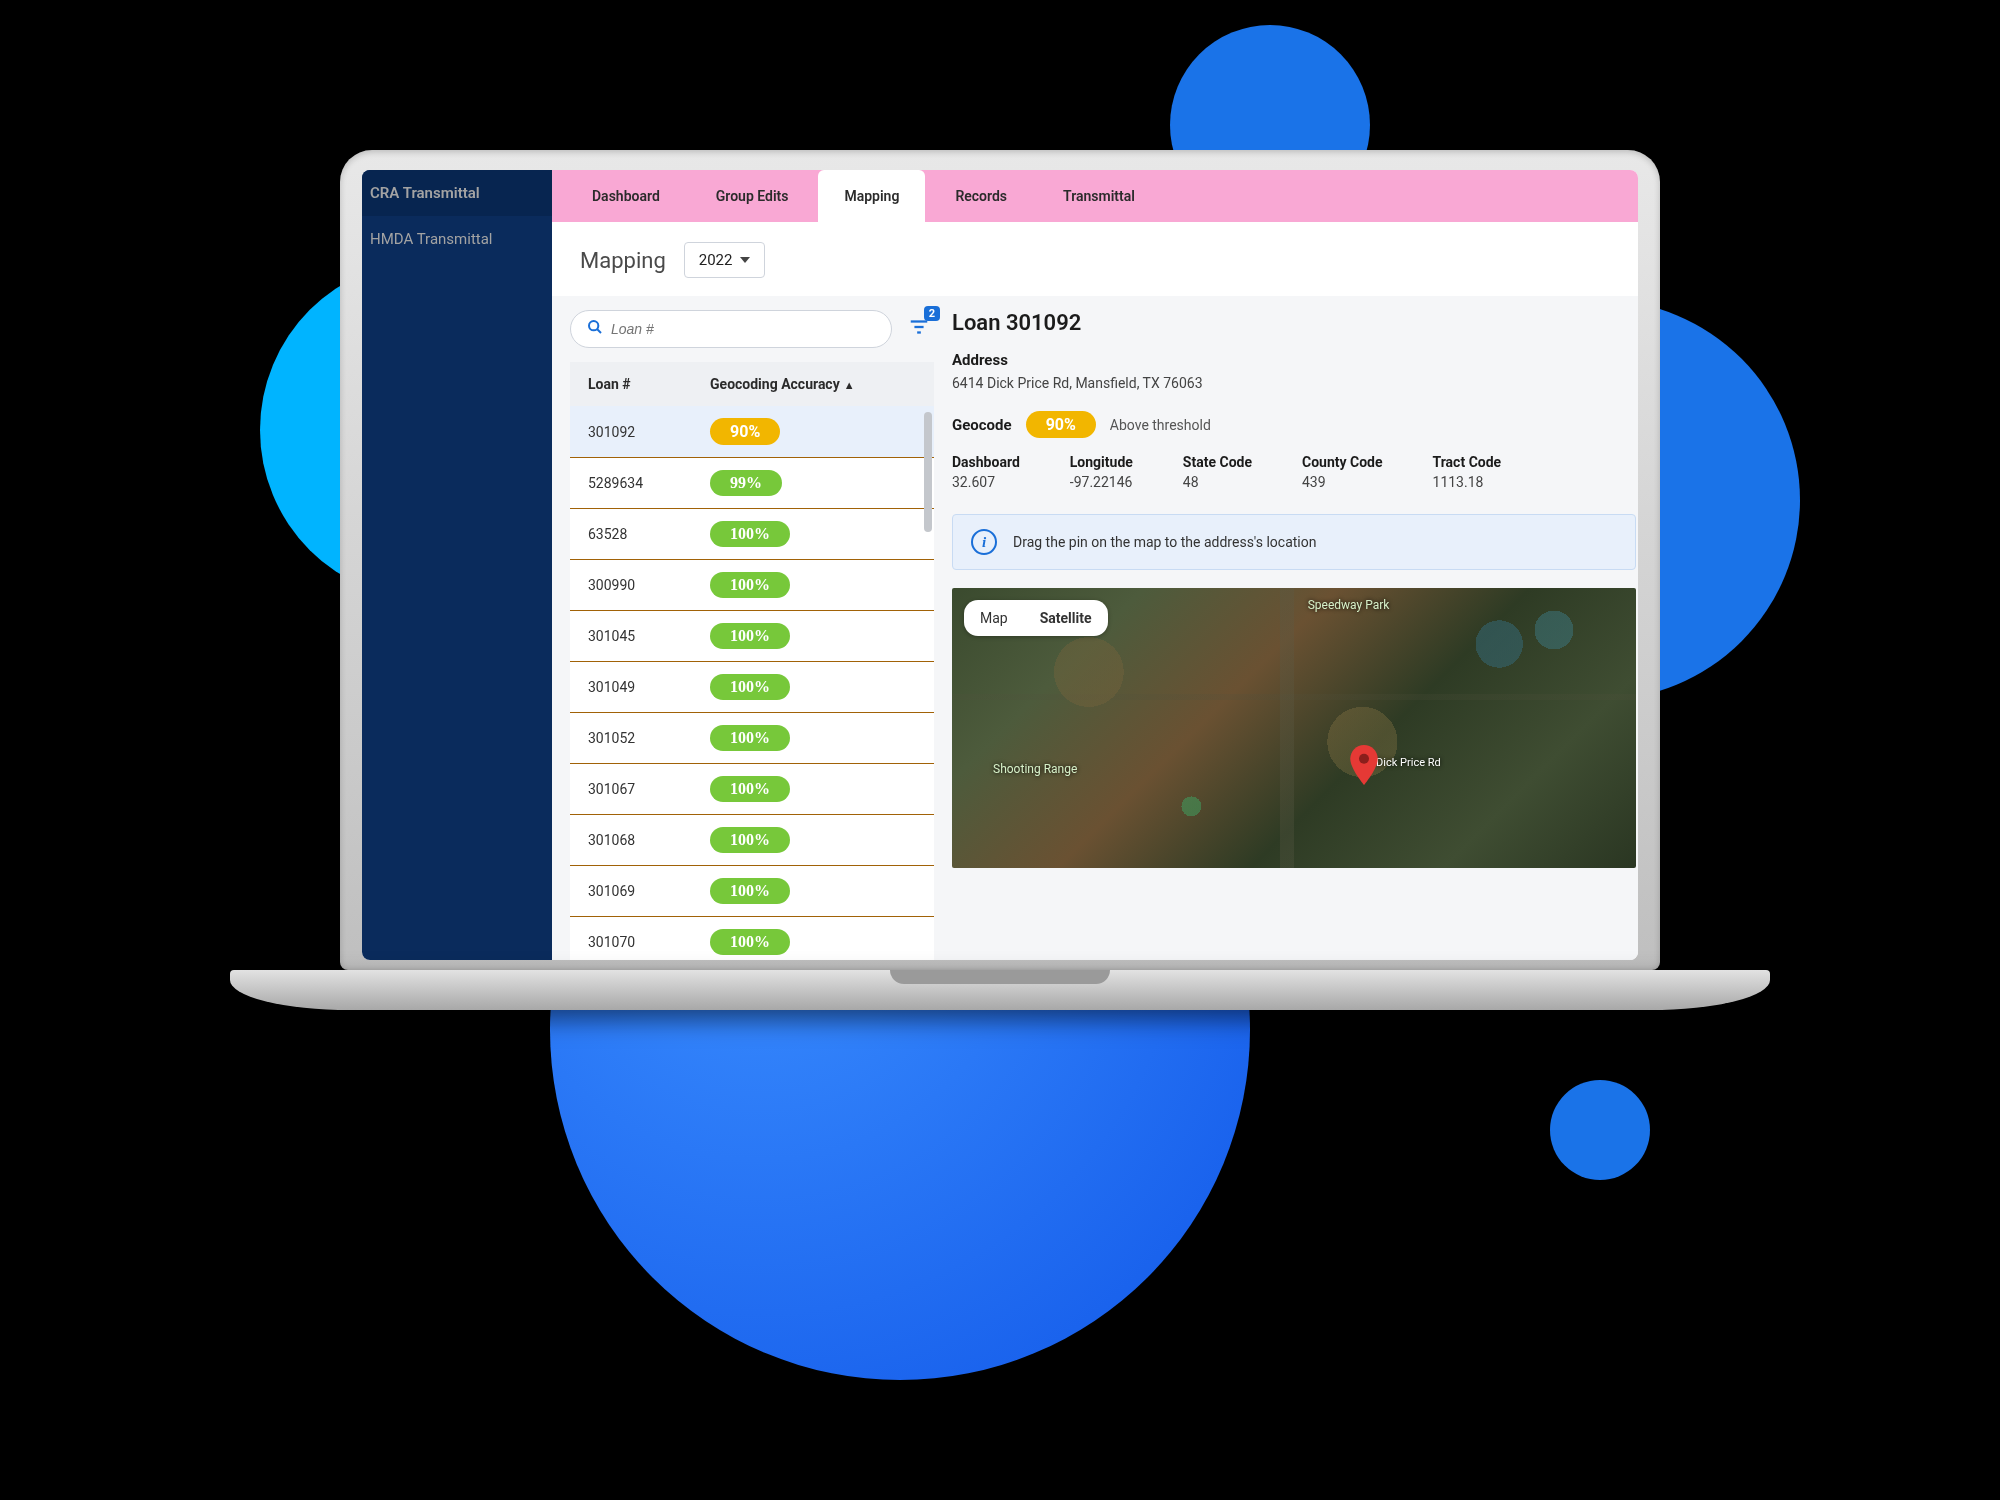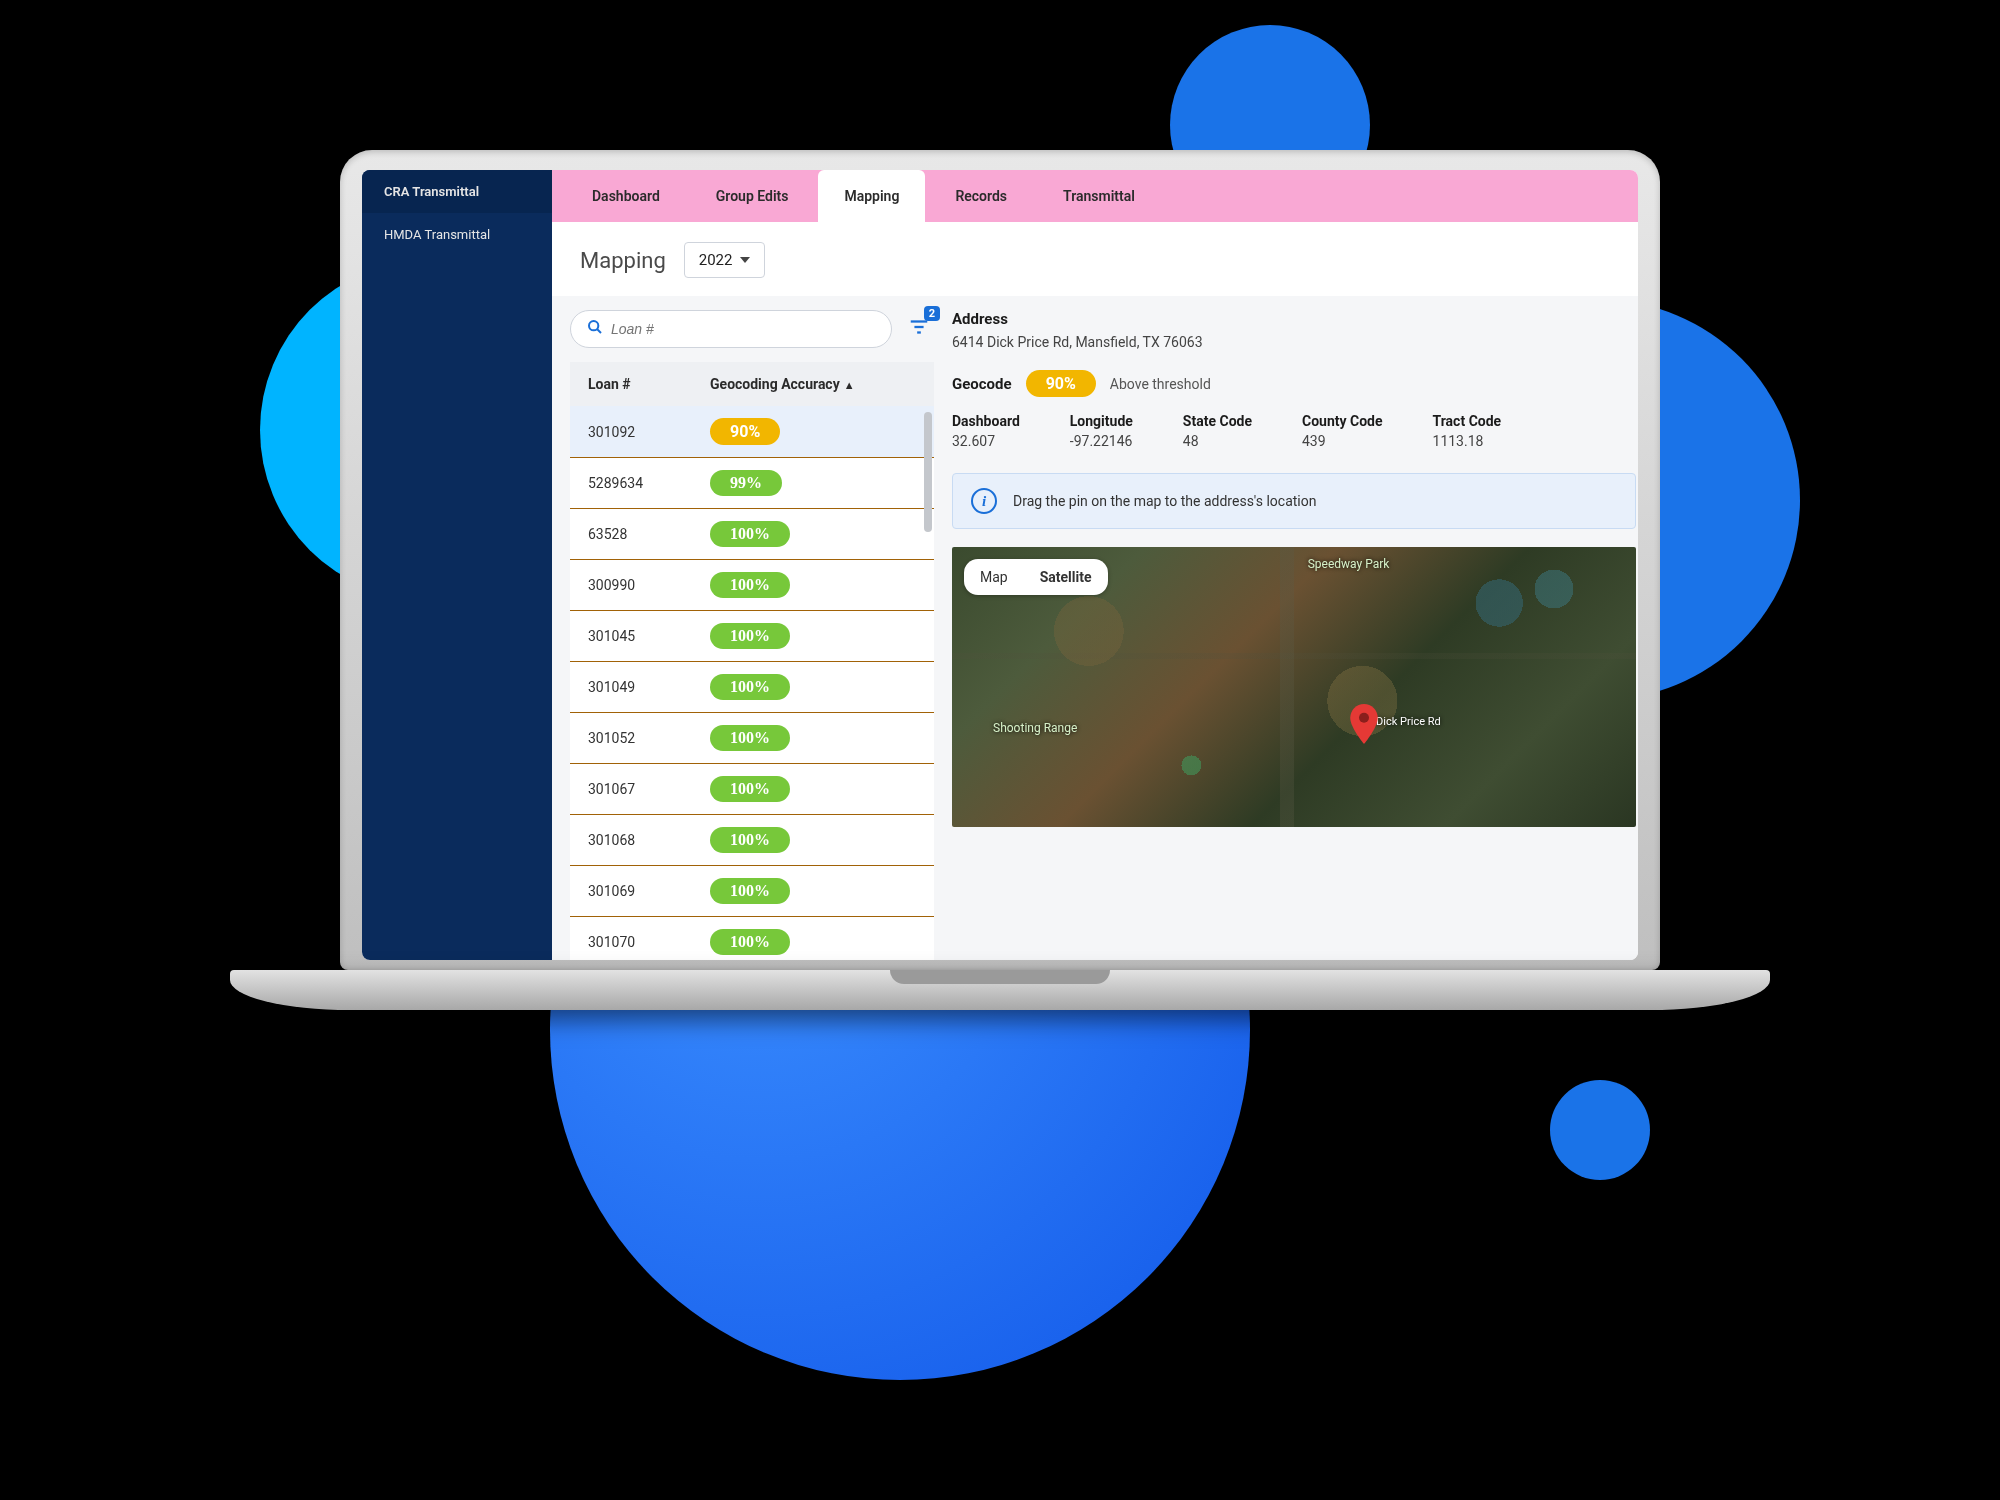--- a/index.html
+++ b/index.html
@@ -62,23 +62,23 @@
   background: #9a9a9a;
   border-radius: 0 0 14px 14px;
 }
 
 .sidebar {
   width: 190px;
   background: #0a2b5c;
   flex-shrink: 0;
 }
 .sidebar-item {
-  color: #e5e5e5;
-  font-size: 13px;
-  padding: 14px 22px;
+  color: #a3a3a3;
+  font-size: 15px;
+  padding: 14px 8px;
   cursor: pointer;
 }
 .sidebar-item.active { background: #072550; font-weight: 600; }
 
 .main { flex: 1; display: flex; flex-direction: column; background: #f5f6f8; overflow: hidden; }
 
 .tabs {
   display: flex;
   background: #f9a8d4;
   padding: 0 14px;
@@ -401,20 +401,21 @@
                     </tbody>
                 </table>
               </div>
               <div class="scrollbar-fake">
                 <div class="scrollbar-thumb"></div>
               </div>
             </div>
           </div>
 
           <div class="right-panel">
+            <div class="loan-title">Loan 301092</div>
             <div class="section-label">Address</div>
             <div class="section-value">6414 Dick Price Rd, Mansfield, TX 76063</div>
 
             <div class="geocode-row">
               <span class="section-label" style="margin-bottom:0">Geocode</span>
               <span class="acc-badge acc-yellow">90%</span>
               <span class="geo-status">Above threshold</span>
             </div>
 
             <div class="geo-grid" id="geo-grid">

